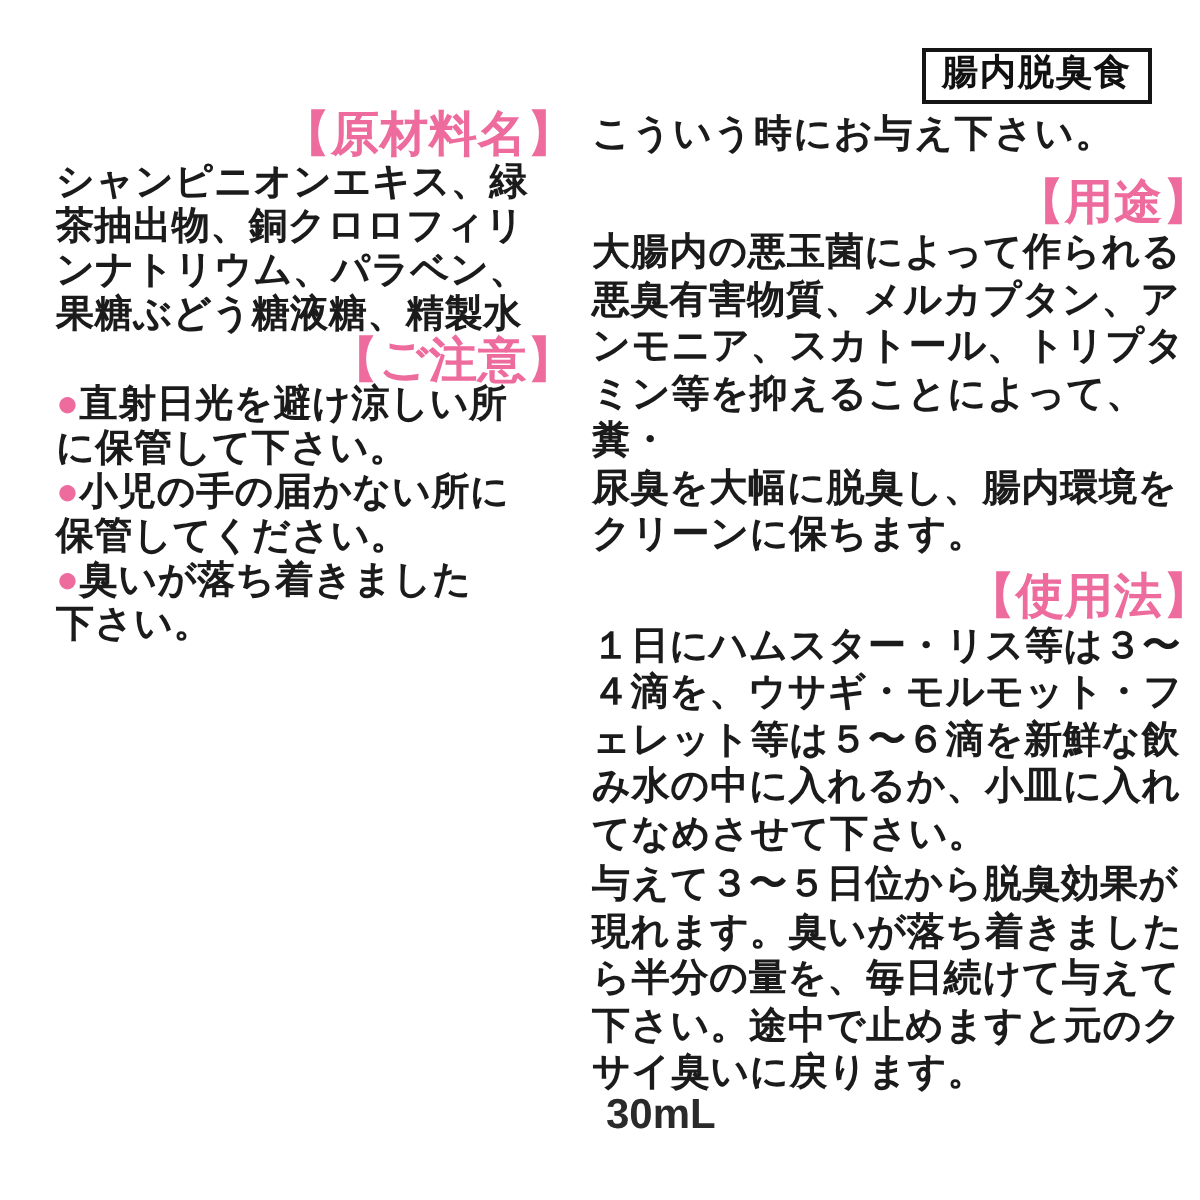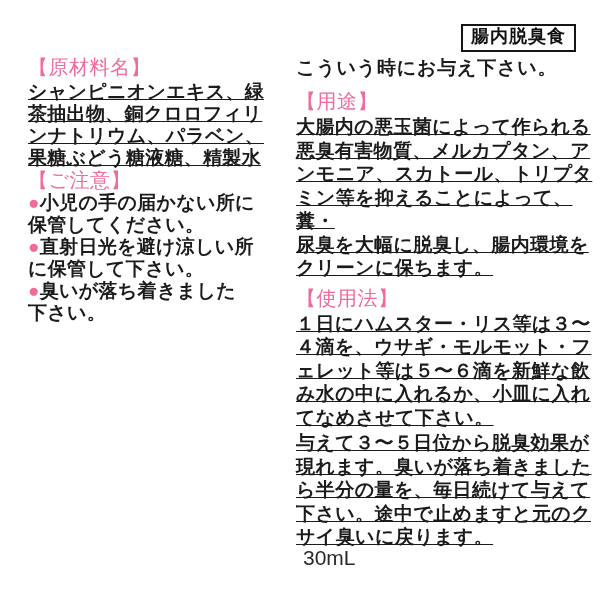--- a/index.html
+++ b/index.html
@@ -33,35 +33,35 @@
   }
   .col {
     position: absolute;
     top: 56px;
   }
   .col-left  { left: 28px;  width: 260px; }
   .col-right { left: 296px; width: 310px; }
 
   h2.sec-heading {
     margin: 0;
-    font-size: 20px;
+    font-size: 24px;
     line-height: 23px;
-    font-weight: 400;
+    font-weight: 700;
     color: var(--accent, #ee6b9d);
     letter-spacing: 0.5px;
+    text-align: right;
   }
   p.body-text {
     margin: 2px 0 0 0;
     font-size: 19px;
     line-height: 22px;
     font-weight: 700;
     letter-spacing: 0.3px;
     white-space: pre-line;
     color: #1b1b1b;
-    text-decoration: underline;
   }
   .col-right p.body-text {
     line-height: 23.5px;
     letter-spacing: 0.4px;
   }
   .sec-cautions { }
   .sec-usage    { margin-top: 11px; }
   .sec-directions { margin-top: 7px; }
   .intro-line {
     margin: 0;
@@ -82,21 +82,21 @@
   }
   .bullet {
     color: var(--accent, #ee6b9d);
     font-weight: 400;
   }
   .volume {
     position: absolute;
     left: 303px;
     top: 546px;
     font-size: 21px;
-    font-weight: 400;
+    font-weight: 700;
     letter-spacing: 0px;
     color: #2a2a2a;
   }
   .directions-part2 { margin-top: 0; }
 </style>
 </head>
 <body>
 
 <div class="label-root">
 
@@ -107,24 +107,24 @@
     <section>
       <h2 class="sec-heading">【原材料名】</h2>
       <p class="body-text">シャンピニオンエキス、緑
 茶抽出物、銅クロロフィリ
 ンナトリウム、パラベン、
 果糖ぶどう糖液糖、精製水</p>
     </section>
 
     <section class="sec-cautions">
       <h2 class="sec-heading">【ご注意】</h2>
+      <p class="caution-item"><span class="bullet">●</span><span>直射日光を避け涼しい所
+に保管して下さい。</span></p>
       <p class="caution-item"><span class="bullet">●</span><span>小児の手の届かない所に
 保管してください。</span></p>
-      <p class="caution-item"><span class="bullet">●</span><span>直射日光を避け涼しい所
-に保管して下さい。</span></p>
       <p class="caution-item"><span class="bullet">●</span><span>臭いが落ち着きました
 下さい。</span></p>
     </section>
 
   </div>
 
   <div class="col col-right">
 
     <p class="intro-line">こういう時にお与え下さい。</p>
 

